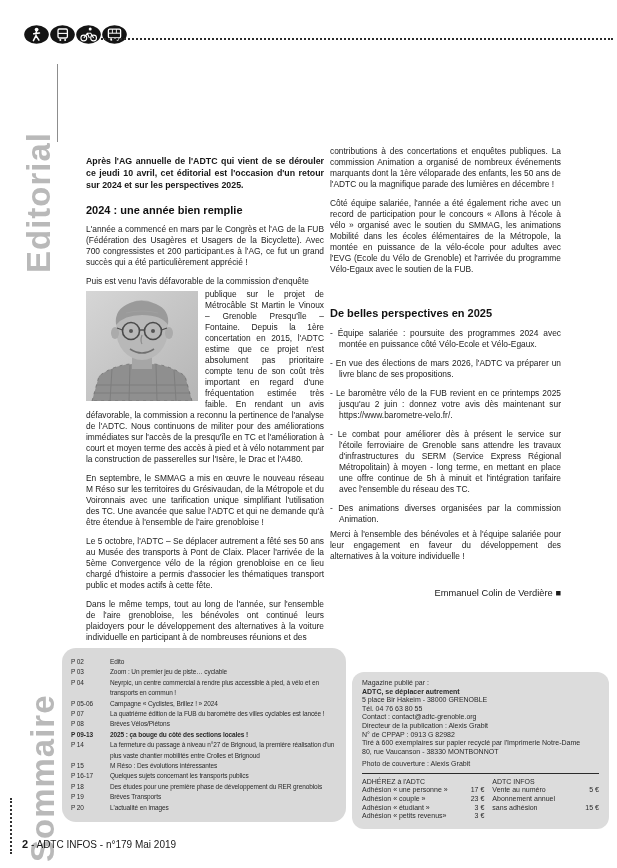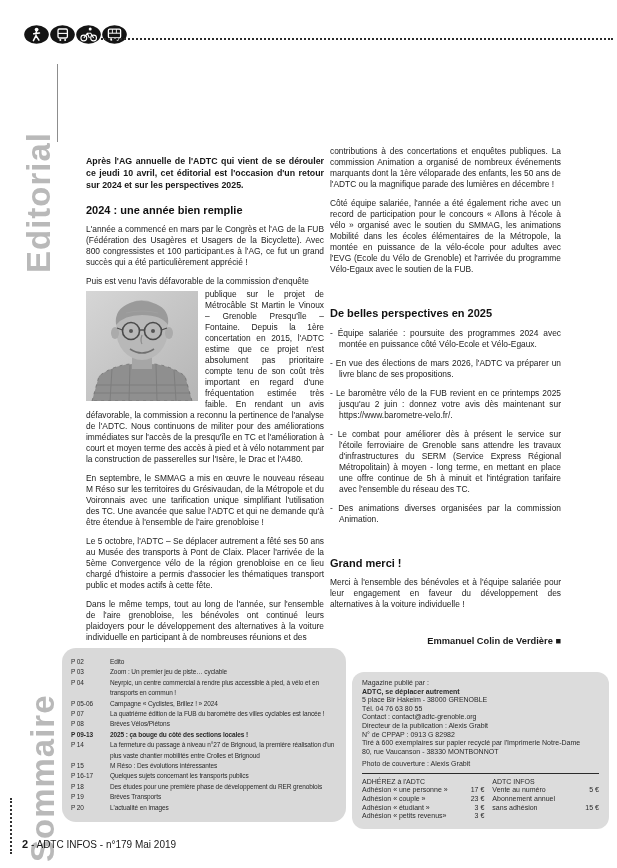--- a/index.html
+++ b/index.html
@@ -46,21 +46,21 @@
   .photo {
     float:left; width:112px; height:110px; margin:2px 7px 3px 0; background:#c9c9c9;
   }
   .photo svg { display:block; }
   .wrap::after { content:""; display:block; clear:both; }
 
   .bullet { padding-left:9px; text-indent:-9px; margin:8px 0 4px 0; }
   .bullet::before { content:"- "; }
   .bullet:last-of-type { margin-bottom:10px; }
 
-  .sig { margin-top:26px; text-align:right; font-size:9.3px; font-weight:bold; color:#1a1a1a; }
+  .sig { margin-top:26px; text-align:right; font-size:9.3px; font-weight:normal; color:#1a1a1a; }
 
   
   .toc-box {
     position:absolute; left:62px; top:648px; width:284px; height:174px;
     background:#d9d9d9; border-radius:14px; padding:9px 9px 0 9px; box-sizing:border-box;
   }
   .toc-row { display:flex; font-size:6.5px; line-height:10.4px; color:#2a2a2a; letter-spacing:-0.1px; }
   .toc-row .pg { width:39px; flex-shrink:0; }
   .toc-row .lbl { flex:1; }
   .toc-row.bold { font-weight:bold; }
@@ -130,21 +130,21 @@
   </div>
   <div class="dotline"></div>
 
   <div class="vlabel editorial">Editorial</div>
   <div class="vrule"></div>
 
   <p class="intro">Après l'AG annuelle de l'ADTC qui vient de se dérouler ce jeudi 10 avril, cet éditorial est l'occasion d'un retour sur 2024 et sur les perspectives 2025.</p>
 
   <div class="col col-left">
     <h2>2024 : une année bien remplie</h2>
-    <p>L'année a commencé en mars par le Congrès et l'AG de la FUB (Fédération des Usagères et Usagers de la Bicyclette). Avec 800 congressistes et 100 participant.es à l'AG, ce fut un grand succès qui a été particulièrement apprécié !</p>
+    <p>L'année a commencé en mars par le Congrès et l'AG de la FUB (Fédération des Usagères et Usagers de la Bicyclette). Avec 700 congressistes et 200 participant.es à l'AG, ce fut un grand succès qui a été particulièrement apprécié !</p>
     <p class="lead">Puis est venu l'avis défavorable de la commission d'enquête</p>
     <div class="wrap">
       <span class="photo">
         <svg width="112" height="110" viewBox="0 0 112 110">
           <defs>
             <linearGradient id="pg" x1="0" y1="0" x2="1" y2="1">
               <stop offset="0" stop-color="#d6d6d6"></stop>
                 <stop offset="1" stop-color="#b5b5b5"></stop>
             </linearGradient>
           </defs>
@@ -185,21 +185,20 @@
 
   <div class="col col-right">
     <p>contributions à des concertations et enquêtes publiques. La commission Animation a organisé de nombreux événements marquants dont la 1ère véloparade des enfants, les 50 ans de l'ADTC ou la magnifique parade des lumières en décembre !</p>
     <p>Côté équipe salariée, l'année a été également riche avec un record de participation pour le concours « Allons à l'école à vélo » organisé avec le soutien du SMMAG, les animations Mobilité dans les écoles élémentaires de la Métropole, la montée en puissance de la vélo-école pour adultes avec l'EVG (Ecole du Vélo de Grenoble) et l'arrivée du programme Vélo-Egaux avec le soutien de la FUB.</p>
     <h2 class="spaced">De belles perspectives en 2025</h2>
     <div class="bullet">Équipe salariée : poursuite des programmes 2024 avec montée en puissance côté Vélo-Ecole et Vélo-Egaux.</div>
     <div class="bullet">En vue des élections de mars 2026, l'ADTC va préparer un livre blanc de ses propositions.</div>
     <div class="bullet">Le baromètre vélo de la FUB revient en ce printemps 2025 jusqu'au 2 juin : donnez votre avis dès maintenant sur https://www.barometre-velo.fr/.</div>
     <div class="bullet">Le combat pour améliorer dès à présent le service sur l'étoile ferroviaire de Grenoble sans attendre les travaux d'infrastructures du SERM (Service Express Régional Métropolitain) à moyen - long terme, en mettant en place une offre continue de 5h à minuit et l'intégration tarifaire avec l'ensemble du réseau des TC.</div>
     <div class="bullet">Des animations diverses organisées par la commission Animation.</div>
-    <h2 class="spaced">Grand merci !</h2>
     <p>Merci à l'ensemble des bénévoles et à l'équipe salariée pour leur engagement en faveur du développement des alternatives à la voiture individuelle !</p>
     <div class="sig">Emmanuel Colin de Verdière ■</div>
   </div>
 
   <div class="vlabel sommaire">Sommaire</div>
   <div class="toc-box">
     <div class="toc-row">
         <span class="pg">P 02</span>
         <span class="lbl">Edito</span>
       </div>

